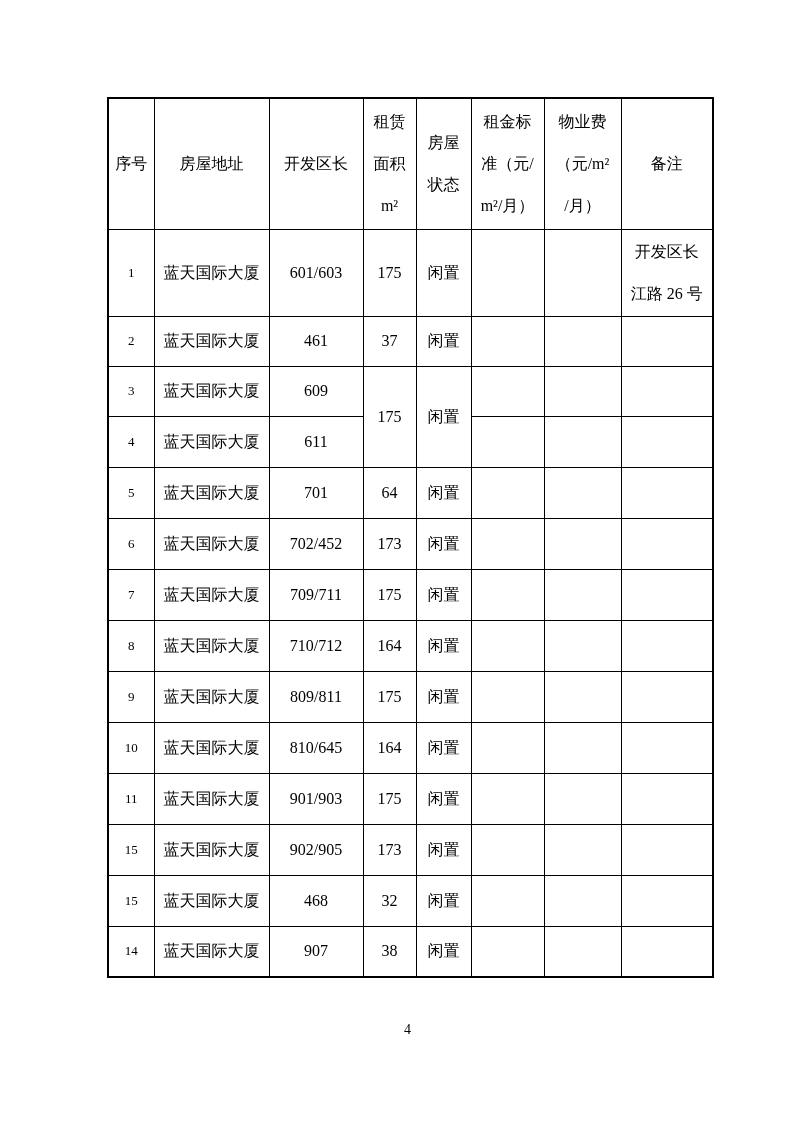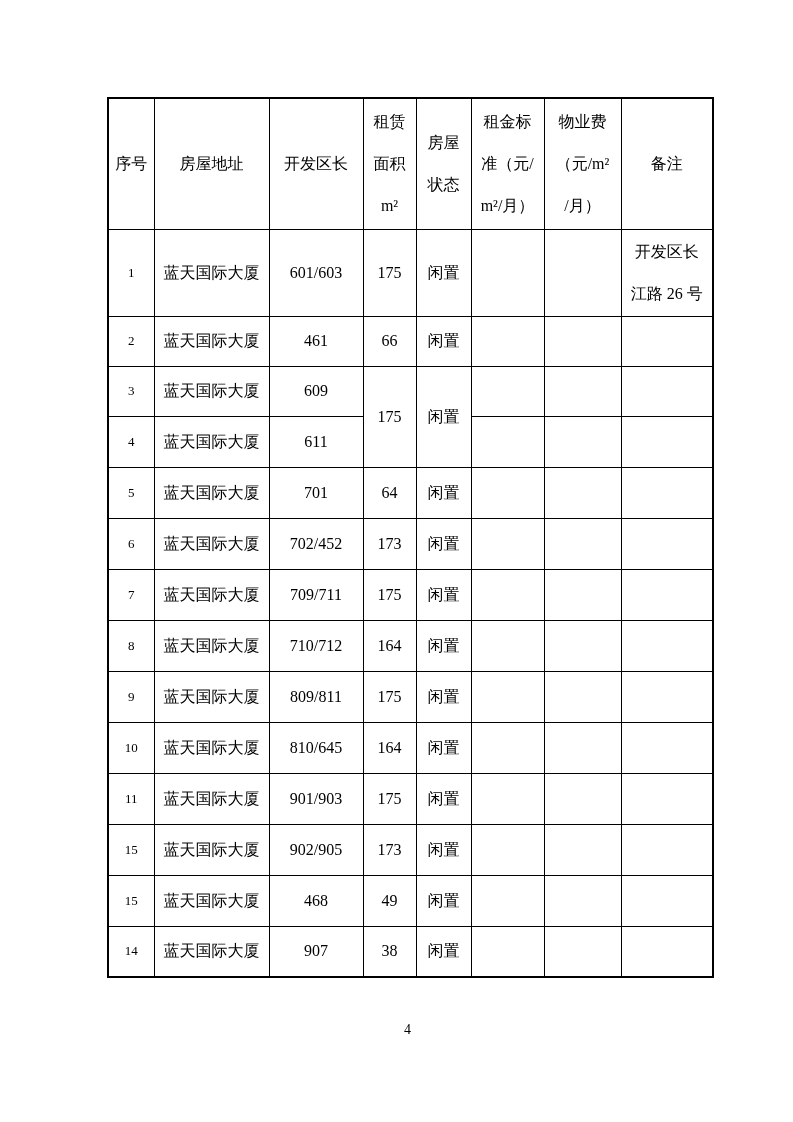--- a/index.html
+++ b/index.html
@@ -101,21 +101,21 @@
       <td></td>
       <td></td>
       <td>开发区长
 江路 26 号</td>
     </tr>
 
     <tr class="row-2">
       <td class="seq">2</td>
       <td>蓝天国际大厦</td>
       <td>461</td>
-      <td>66</td>
+      <td>37</td>
       <td>闲置</td>
       <td></td>
       <td></td>
       <td></td>
     </tr>
 
     <tr class="row-3">
       <td class="seq">3</td>
       <td>蓝天国际大厦</td>
       <td>609</td>
@@ -220,21 +220,21 @@
       <td>闲置</td>
       <td></td>
       <td></td>
       <td></td>
     </tr>
 
     <tr class="row-n">
       <td class="seq">15</td>
       <td>蓝天国际大厦</td>
       <td>468</td>
-      <td>49</td>
+      <td>32</td>
       <td>闲置</td>
       <td></td>
       <td></td>
       <td></td>
     </tr>
 
     <tr class="row-n">
       <td class="seq">14</td>
       <td>蓝天国际大厦</td>
       <td>907</td>

